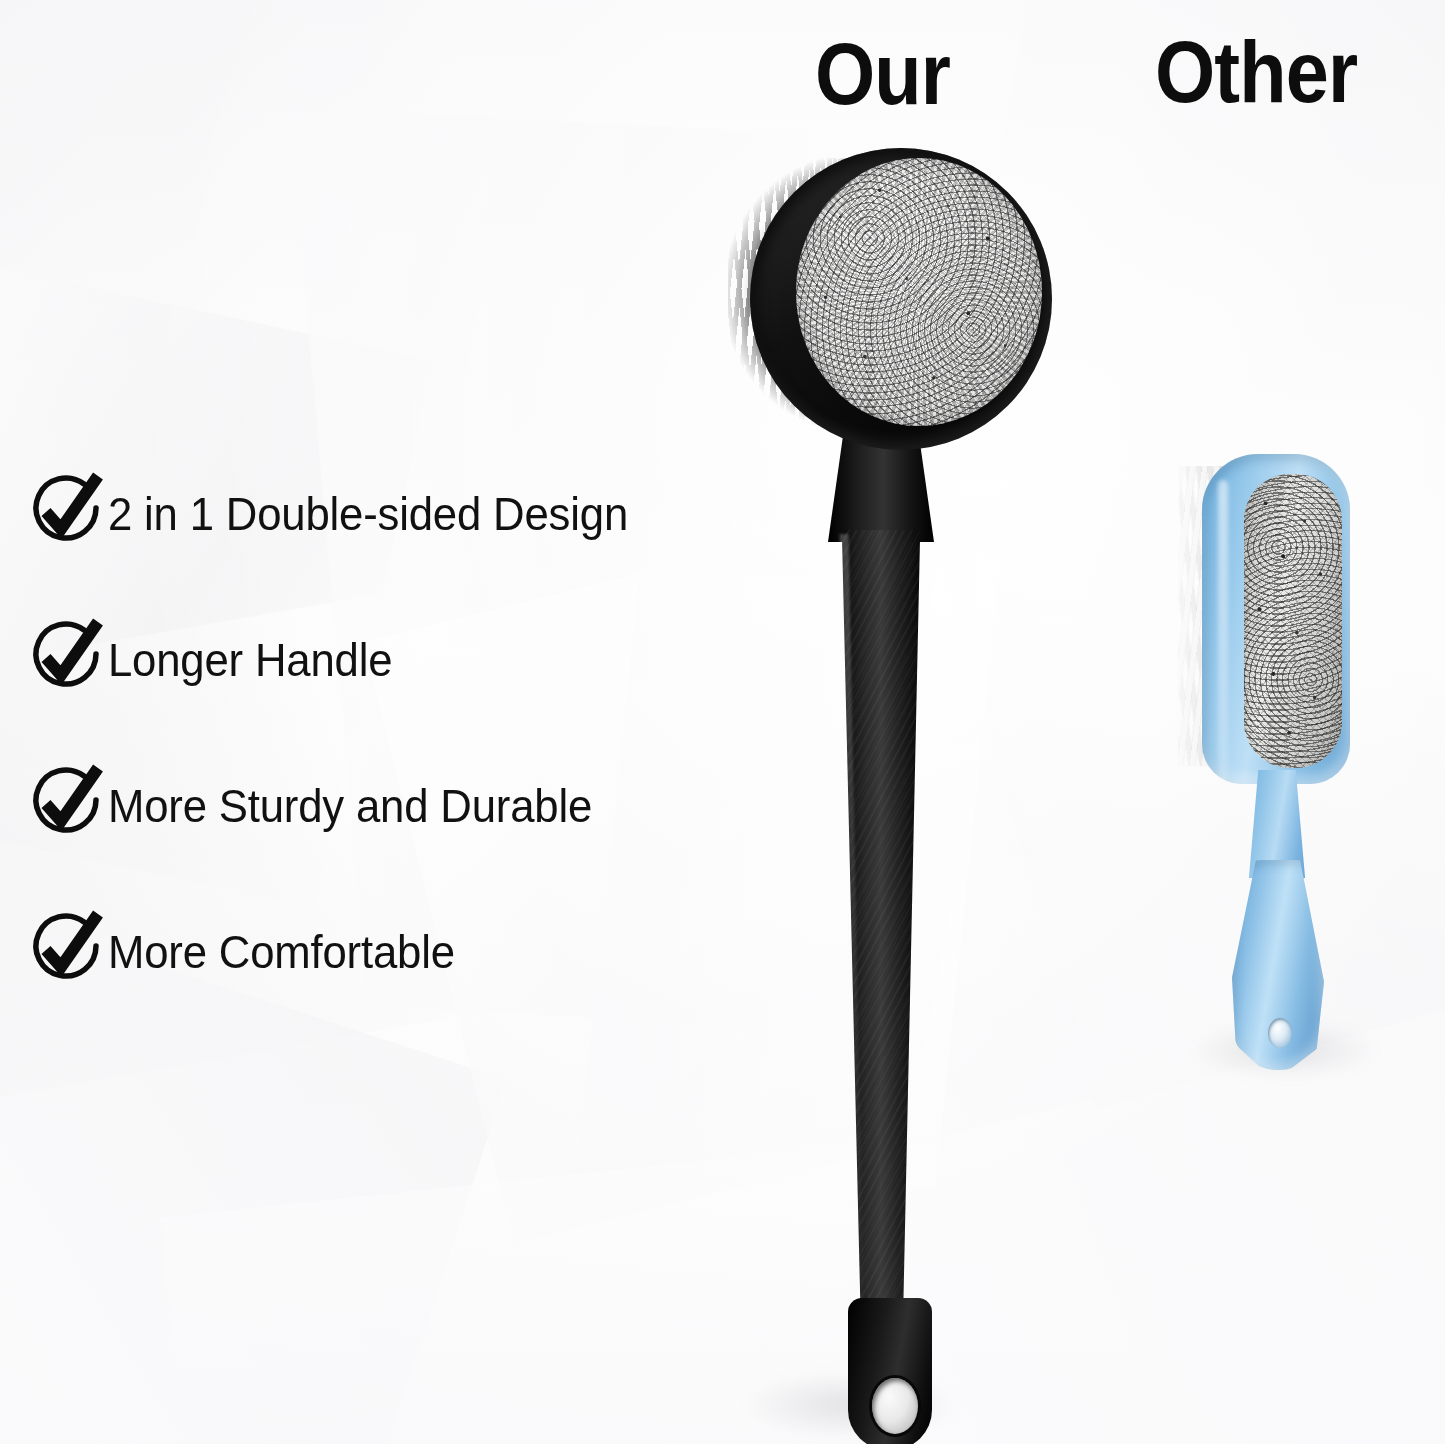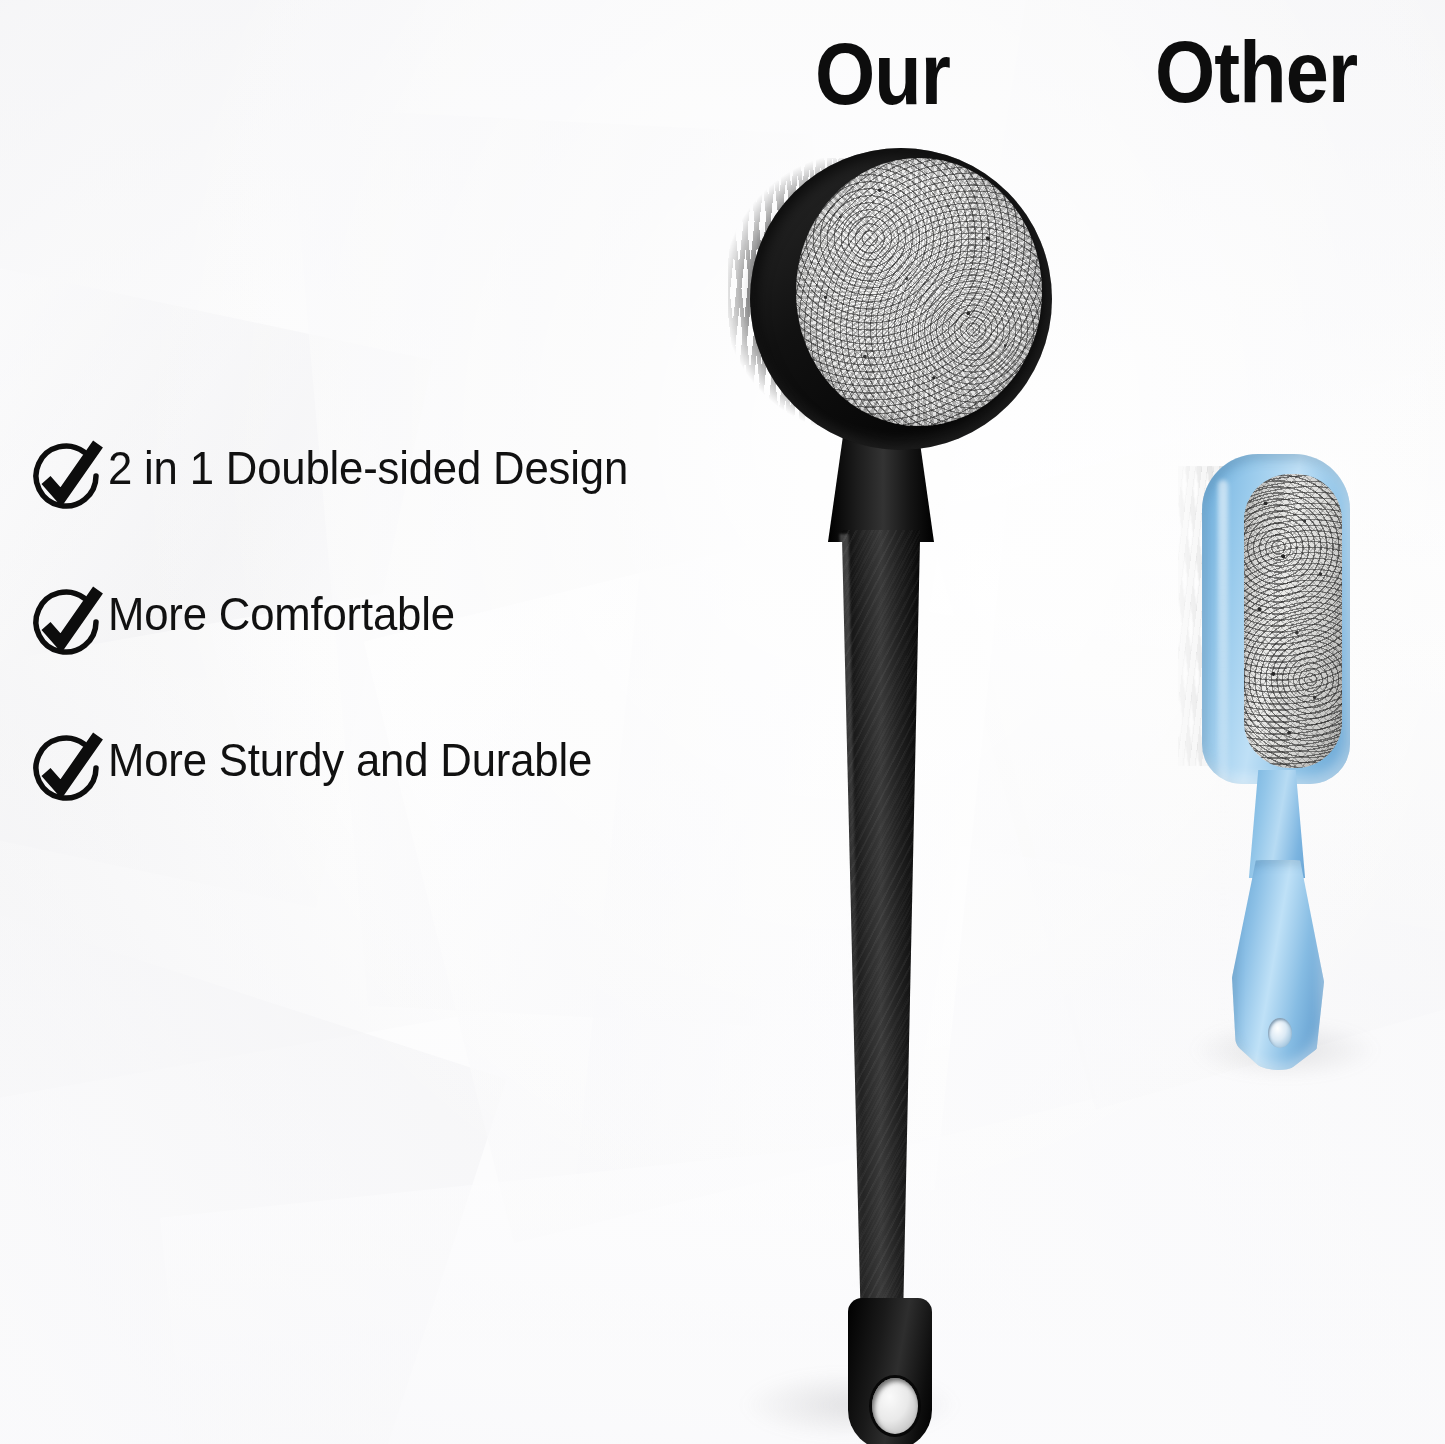--- a/index.html
+++ b/index.html
@@ -115,20 +115,21 @@
 
   
   .features {
     position: absolute;
     left: 28px;
     top: 440px;
     width: 800px;
   }
   .feature-row {
     display: flex;
+    align-items: center;
     height: 146px;
   }
   .check-icon {
     position: relative;
     width: 78px;
     height: 82px;
     flex: 0 0 78px;
   }
   .check-icon svg { display: block; width: 78px; height: 82px; }
   .feature-label {
@@ -427,40 +428,49 @@
     <div class="feature-row">
       <span class="check-icon">
         <svg viewBox="0 0 78 82">
           <path d="M56 12 A30 30 0 1 0 68 36" fill="none" stroke="#0d0d0d" stroke-width="5.5" stroke-linecap="round"></path>
           <path d="M18 40 L33 57 L70 4" fill="none" stroke="#0d0d0d" stroke-width="12" stroke-linecap="butt" stroke-linejoin="miter"></path>
         </svg>
       </span>
       <span class="feature-label">2 in 1 Double-sided Design</span>
     </div>
 
-
+    <div class="feature-row">
+      <span class="check-icon">
+        <svg viewBox="0 0 78 82">
+          <path d="M56 12 A30 30 0 1 0 68 36" fill="none" stroke="#0d0d0d" stroke-width="5.5" stroke-linecap="round"></path>
+          <path d="M18 40 L33 57 L70 4" fill="none" stroke="#0d0d0d" stroke-width="12" stroke-linecap="butt" stroke-linejoin="miter"></path>
+        </svg>
+      </span>
+      <span class="feature-label">Longer Handle</span>
+    </div>
+
+
+    <div class="feature-row">
+      <span class="check-icon">
+        <svg viewBox="0 0 78 82">
+          <path d="M56 12 A30 30 0 1 0 68 36" fill="none" stroke="#0d0d0d" stroke-width="5.5" stroke-linecap="round"></path>
+          <path d="M18 40 L33 57 L70 4" fill="none" stroke="#0d0d0d" stroke-width="12" stroke-linecap="butt" stroke-linejoin="miter"></path>
+        </svg>
+      </span>
+      <span class="feature-label">More Sturdy and Durable</span>
+    </div>
 
     <div class="feature-row">
       <span class="check-icon">
         <svg viewBox="0 0 78 82">
           <path d="M56 12 A30 30 0 1 0 68 36" fill="none" stroke="#0d0d0d" stroke-width="5.5" stroke-linecap="round"></path>
           <path d="M18 40 L33 57 L70 4" fill="none" stroke="#0d0d0d" stroke-width="12" stroke-linecap="butt" stroke-linejoin="miter"></path>
         </svg>
       </span>
       <span class="feature-label">More Comfortable</span>
-    </div>
-
-    <div class="feature-row">
-      <span class="check-icon">
-        <svg viewBox="0 0 78 82">
-          <path d="M56 12 A30 30 0 1 0 68 36" fill="none" stroke="#0d0d0d" stroke-width="5.5" stroke-linecap="round"></path>
-          <path d="M18 40 L33 57 L70 4" fill="none" stroke="#0d0d0d" stroke-width="12" stroke-linecap="butt" stroke-linejoin="miter"></path>
-        </svg>
-      </span>
-      <span class="feature-label">More Sturdy and Durable</span>
     </div>
 
   </div>
 
   <div class="our-brush">
     <div class="shadow-soft" style="left:40px;top:1240px;width:220px;height:70px;"></div>
     <div class="our-bristles"></div>
     <div class="our-bristles-2"></div>
     <div class="our-neck"></div>
     <div class="our-head-ring"></div>

